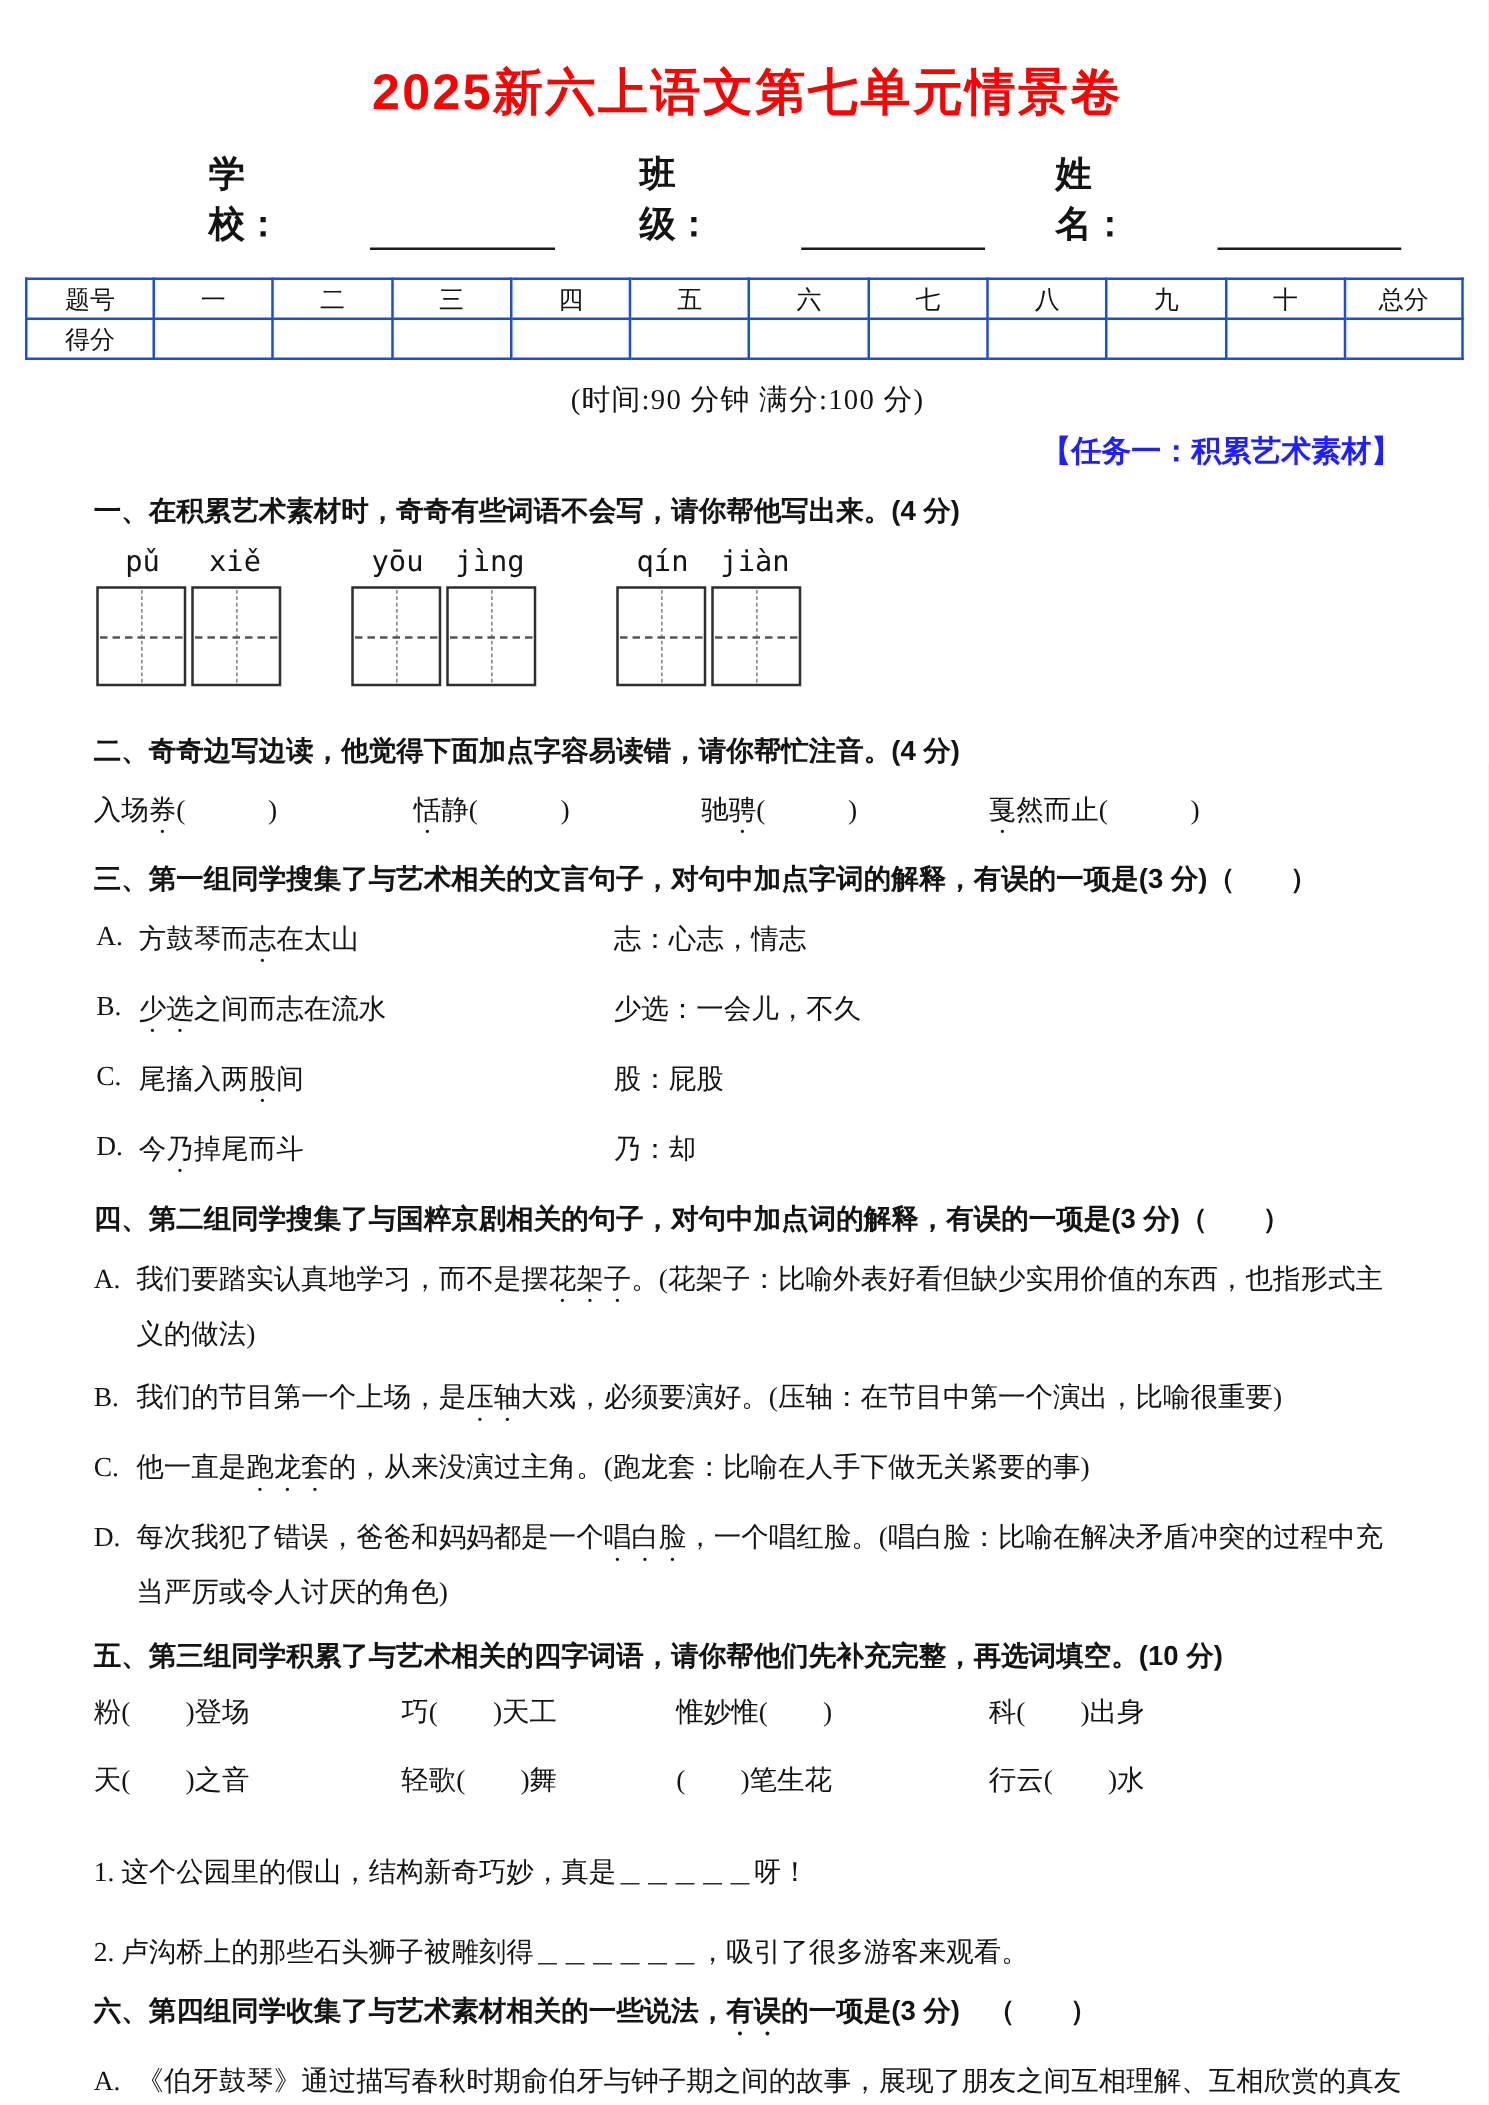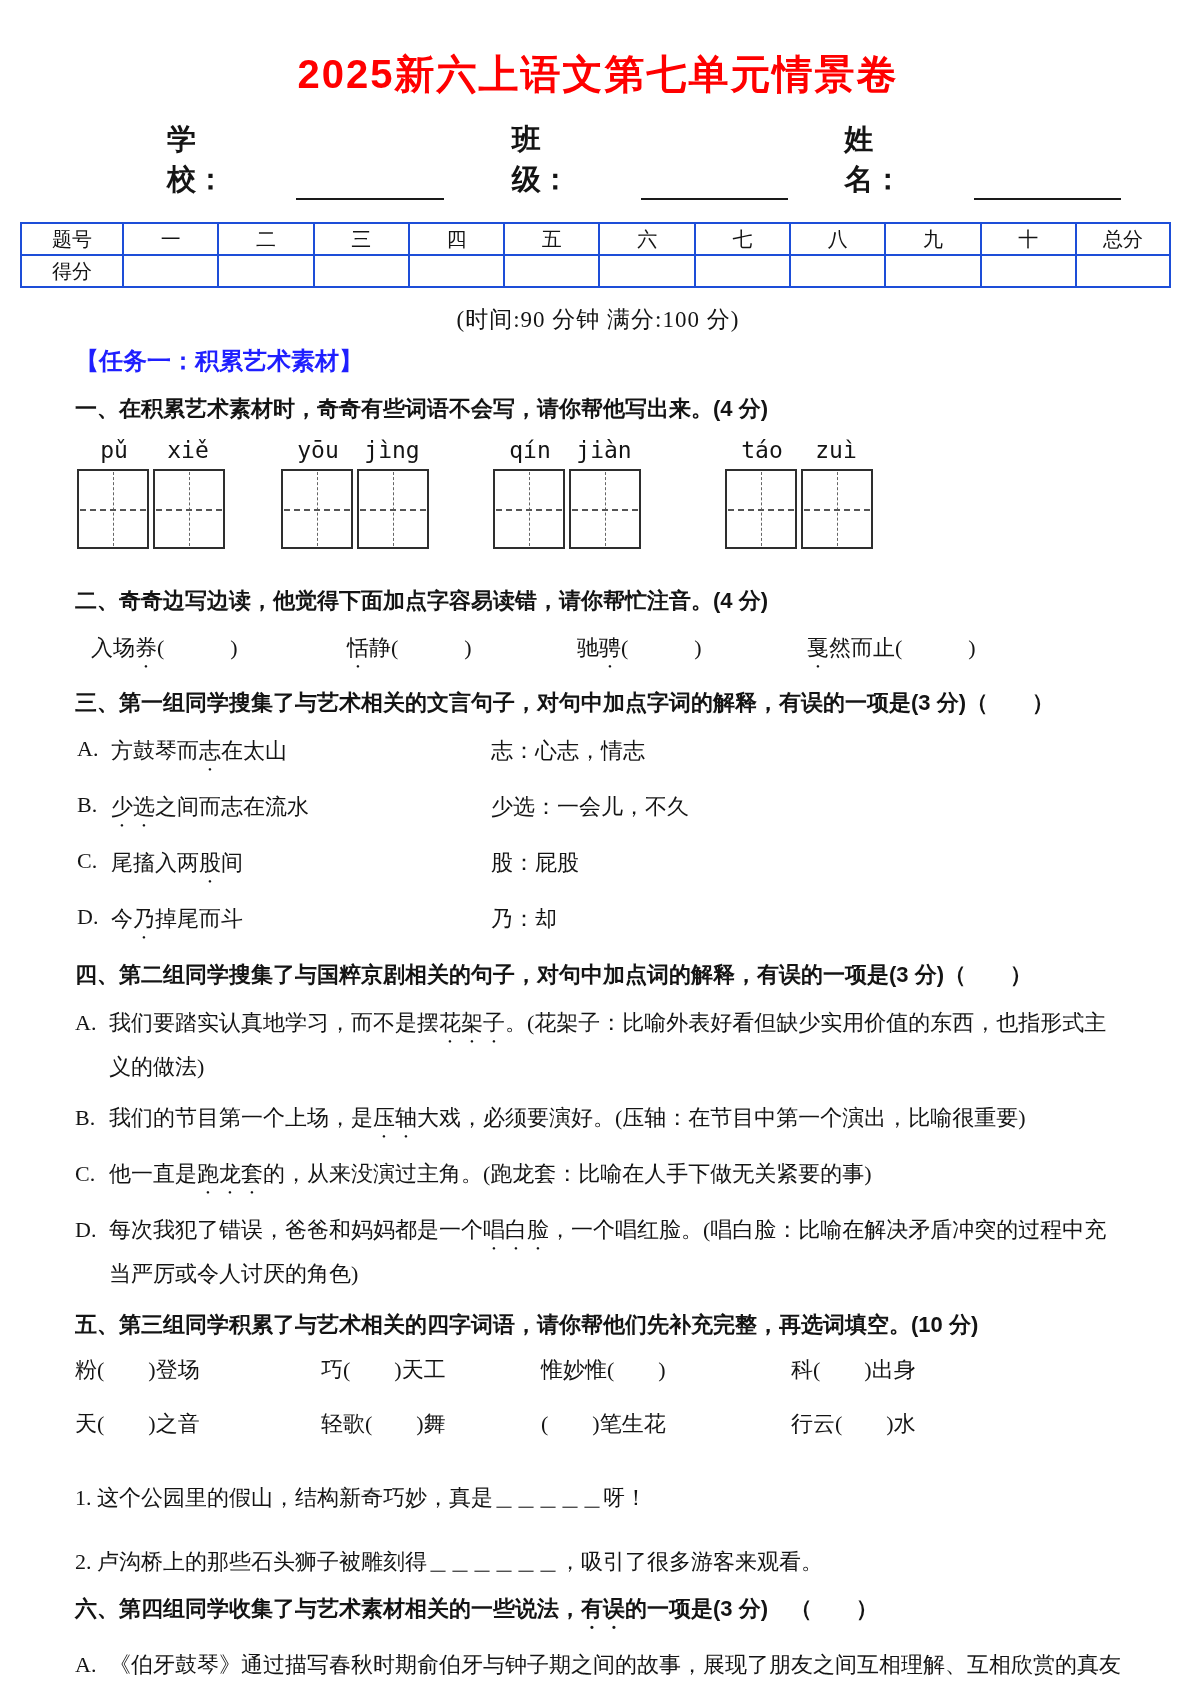--- a/index.html
+++ b/index.html
@@ -27,41 +27,41 @@
   }
   td.lblcol{width:100px;}
   td.sumcol{width:92px;}
   .meta{ text-align:center;font-size:23px;margin-top:16px;letter-spacing:1px;}
   .intro{
     color:var(--task-blue,#1f1fff);font-family:"Liberation Sans","DejaVu Sans",sans-serif;
     font-weight:bold;font-size:24px;margin-top:18px;padding-left:42px;
   }
   .banner{
     color:var(--task-blue,#1f1fff);font-family:"Liberation Sans","DejaVu Sans",sans-serif;
-    font-weight:bold;font-size:24px;margin-top:10px;text-align:left;
+    font-weight:bold;font-size:24px;margin-top:10px;text-align:right;
   }
   .q-heading{
     font-family:Liberation Sans, sans-serif;
     font-weight:bold;font-size:22px;margin-top:16px;line-height:1.45;
   }
   
   .pinyin-area{position:relative;height:132px;margin-top:12px;}
   .pgroup{position:absolute;top:0;width:152px;}
   .pg0{left:2px;} .pg1{left:206px;} .pg2{left:418px;} .pg3{left:650px;}
   .plabels{display:flex;}
   .plabel{
     width:74px;text-align:center;font-family:"DejaVu Sans Mono",monospace;
     font-size:23px;height:30px;line-height:26px;
   }
   .pboxes{display:flex;margin-top:2px;}
   .wbox{width:68px;height:76px;border:2px solid #2e2e2e;position:relative;margin-right:4px;background:#fff;}
   .wbox .vline{position:absolute;left:50%;top:1px;bottom:1px;border-left:1px dashed #666;}
   .wbox .hline{position:absolute;top:50%;left:1px;right:1px;border-top:2px dashed #555;}
   
-  .q2-row{position:relative;height:38px;margin-top:16px;font-size:22px;margin-left:16px;}
+  .q2-row{position:relative;height:38px;margin-top:16px;font-size:22px;}
   .q2i{position:absolute;top:0;}
   .q2i0{left:0;} .q2i1{left:256px;} .q2i2{left:486px;} .q2i3{left:716px;}
   
   .q3-opt{position:relative;margin-top:17px;font-size:22px;padding-left:36px;min-height:28px;}
   .opt-label{position:absolute;left:2px;top:0;}
   .q3-explain{position:absolute;left:416px;top:0;}
   
   .long-opt{position:relative;margin-top:12px;font-size:22px;padding-left:34px;line-height:1.78;}
   .long-opt .opt-label{left:0;}
   
@@ -177,36 +177,20 @@
           <div class="wbox">
             <div class="vline"></div>
             <div class="hline"></div>
           </div>
           <div class="wbox">
             <div class="vline"></div>
             <div class="hline"></div>
           </div>
         </div>
       </div>
-      <div class="pgroup pg3">
-        <div class="plabels">
-          <span class="plabel">táo</span>
-          <span class="plabel">zuì</span>
-        </div>
-        <div class="pboxes">
-          <div class="wbox">
-            <div class="vline"></div>
-            <div class="hline"></div>
-          </div>
-          <div class="wbox">
-            <div class="vline"></div>
-            <div class="hline"></div>
-          </div>
-        </div>
-      </div>
     </div>
 
   <div class="q-heading">二、奇奇边写边读，他觉得下面加点字容易读错，请你帮忙注音。(4 分)</div>
   <div class="q2-row" id="q2-row">
       <span class="q2i q2i0"><span>入场</span><span class="em-dot">券</span><span>(　　　)</span></span>
       <span class="q2i q2i1"><span class="em-dot">恬</span><span>静</span><span>(　　　)</span></span>
       <span class="q2i q2i2"><span>驰</span><span class="em-dot">骋</span><span>(　　　)</span></span>
       <span class="q2i q2i3"><span class="em-dot">戛</span><span>然而止</span><span>(　　　)</span></span>
     </div>
 

